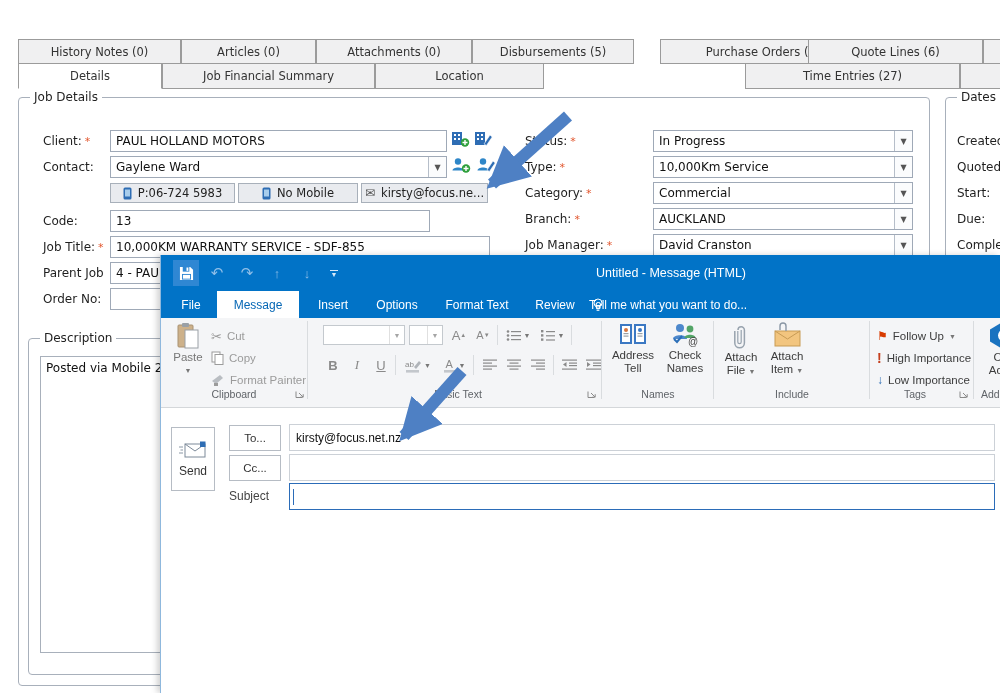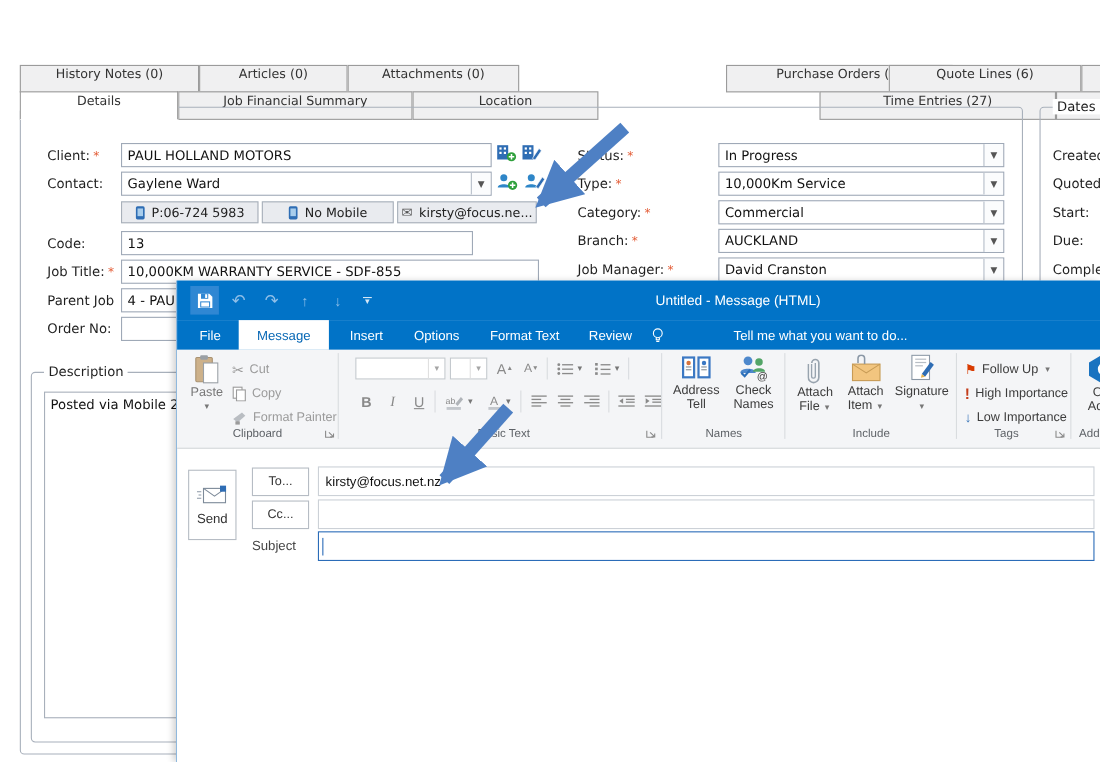--- a/index.html
+++ b/index.html
@@ -4,21 +4,21 @@
 <style>
   html,body{margin:0;padding:0;background:#fff;}
   .page{position:relative;width:1000px;height:693px;overflow:hidden;background:#fff;
         font-family:"DejaVu Sans",sans-serif;}
   .a{position:absolute;box-sizing:border-box;}
   
   .titlebar{left:0;top:0;width:1000px;height:29px;background:#f0f0f0;
             border-bottom:1px solid #cfcfcf;font-size:12px;color:#1a1a1a;
             line-height:28px;padding-left:17px;}
   .tab{border:1px solid #9b9b9b;background:#f0f0f1;font-size:11.5px;color:#333;
-       display:flex;justify-content:center;white-space:nowrap;margin-top:20px;}
+       display:flex;align-items:center;justify-content:center;white-space:nowrap;}
   .tab.active{background:#fff;border-bottom:1px solid #fff;z-index:3;}
   .fs{border:1px solid #a8b0bb;border-radius:4px;background:transparent;}
   .legend{background:#fff;padding:0 4px;font-size:12px;color:#1f1f1f;z-index:2;white-space:nowrap;}
   .flabel{font-size:12px;color:#1f1f1f;white-space:nowrap;}
   .req{color:#e2552d;font-size:11px;margin-left:3px;}
   .tinput{border:1px solid #9fa9b7;background:#fff;font-size:12px;color:#111;
           padding:0 5px;display:flex;align-items:center;overflow:hidden;white-space:nowrap;}
   .combo{border:1px solid #9fa9b7;background:#fff;font-size:12px;color:#111;
          display:flex;align-items:center;padding:0 22px 0 5px;overflow:hidden;white-space:nowrap;position:absolute;box-sizing:border-box;}
   .combo .arrowbox{position:absolute;right:0;top:0;bottom:0;width:17px;border-left:1px solid #b6bec9;
@@ -65,20 +65,23 @@
 
   <div class="a tab" style="left:18px;top:39px;width:163px;height:25px">
       <span>History Notes (0)</span>
     </div>
   <div class="a tab" style="left:181px;top:39px;width:135px;height:25px">
       <span>Articles (0)</span>
     </div>
   <div class="a tab" style="left:316px;top:39px;width:156px;height:25px">
       <span>Attachments (0)</span>
     </div>
+  <div class="a tab" style="left:472px;top:39px;width:162px;height:25px">
+      <span>Disbursements (5)</span>
+    </div>
   <div class="a tab" style="left:660px;top:39px;width:206px;height:25px">
       <span>Purchase Orders (2)</span>
     </div>
   <div class="a tab" style="left:808px;top:39px;width:175px;height:25px">
       <span>Quote Lines (6)</span>
     </div>
   <div class="a tab" style="left:983px;top:39px;width:30px;height:25px"></div>
 
   <div class="a tab active" style="left:18px;top:63px;width:144px;height:26px">
       <span>Details</span>
@@ -271,21 +274,21 @@
         </div>
       <div class="a rtab" style="left:366px;top:0;width:56px;height:27px">
           <span>Review</span>
         </div>
       <span class="a ticon" style="left:430px;top:6px">
         <svg width="14" height="16" viewBox="0 0 14 16" fill="none" stroke="#fff" stroke-width="1">
             <circle cx="7" cy="6" r="4"></circle>
             <path d="M5.6 10v1.8h2.8V10M5.6 13.3h2.8"></path>
           </svg>
         </span>
-      <div class="a rtab" style="left:464px;top:0;width:200px;height:27px;justify-content:flex-end">
+      <div class="a rtab" style="left:428px;top:0;width:200px;height:27px;justify-content:flex-start">
           <span>Tell me what you want to do...</span>
         </div>
     </div>
 
     <div class="a ribbon">
 
       <div class="a rbig" style="left:8px;top:4px;width:38px;height:64px">
         <span class="ticon">
           <svg width="22" height="27" viewBox="0 0 22 27">
               <rect x="1" y="3" width="15" height="22" rx="1" fill="#cdb18a" stroke="#a99272"></rect>
@@ -497,33 +500,20 @@
       <div class="a rbig" style="left:604px;top:4px;width:44px;height:64px">
         <span class="ticon">
           <svg width="30" height="26" viewBox="0 0 30 26">
               <rect x="3" y="9" width="25" height="15" fill="#f2c57f" stroke="#c79b55"></rect>
               <path d="M3 9l12.5 8L28 9" fill="none" stroke="#c79b55"></path>
               <path d="M8 8V4a3 3 0 0 1 6 0v5" fill="none" stroke="#8a97a5" stroke-width="1.4"></path>
             </svg>
           </span>
         <span class="lbl"><span>Attach Item</span> <span class="dd">▼</span></span>
       </div>
-      <div class="a rbig" style="left:650px;top:4px;width:54px;height:64px">
-        <span class="ticon">
-          <svg width="24" height="26" viewBox="0 0 24 26">
-              <rect x="3" y="1" width="16" height="22" fill="#fff" stroke="#8a97a5"></rect>
-              <rect x="6" y="4" width="10" height="1.1" fill="#b8bec5"></rect>
-              <rect x="6" y="7" width="10" height="1.1" fill="#b8bec5"></rect>
-              <rect x="6" y="10" width="7" height="1.1" fill="#b8bec5"></rect>
-              <polygon points="12,18 20,7 23,9.5 15,20.5" fill="#2e6db4"></polygon>
-              <polygon points="11.2,21.5 12,18 15,20.5" fill="#e8b24c"></polygon>
-            </svg>
-          </span>
-        <span class="lbl"><span>Signature</span><br><span class="dd">▼</span></span>
-      </div>
       <div class="a grplbl" style="left:558px;top:70px;width:146px">Include</div>
       <div class="a vsep" style="left:708px;top:3px;height:78px"></div>
 
       <div class="a rsm en" style="left:716px;top:8px;height:20px">
         <span style="color:#d83b01;font-size:12px">⚑</span>
         <span>Follow Up</span>
           <span class="dd">▼</span>
       </div>
       <div class="a rsm en" style="left:716px;top:30px;height:20px">
         <span style="color:#c43e1c;font-weight:bold;font-size:14px">!</span>

